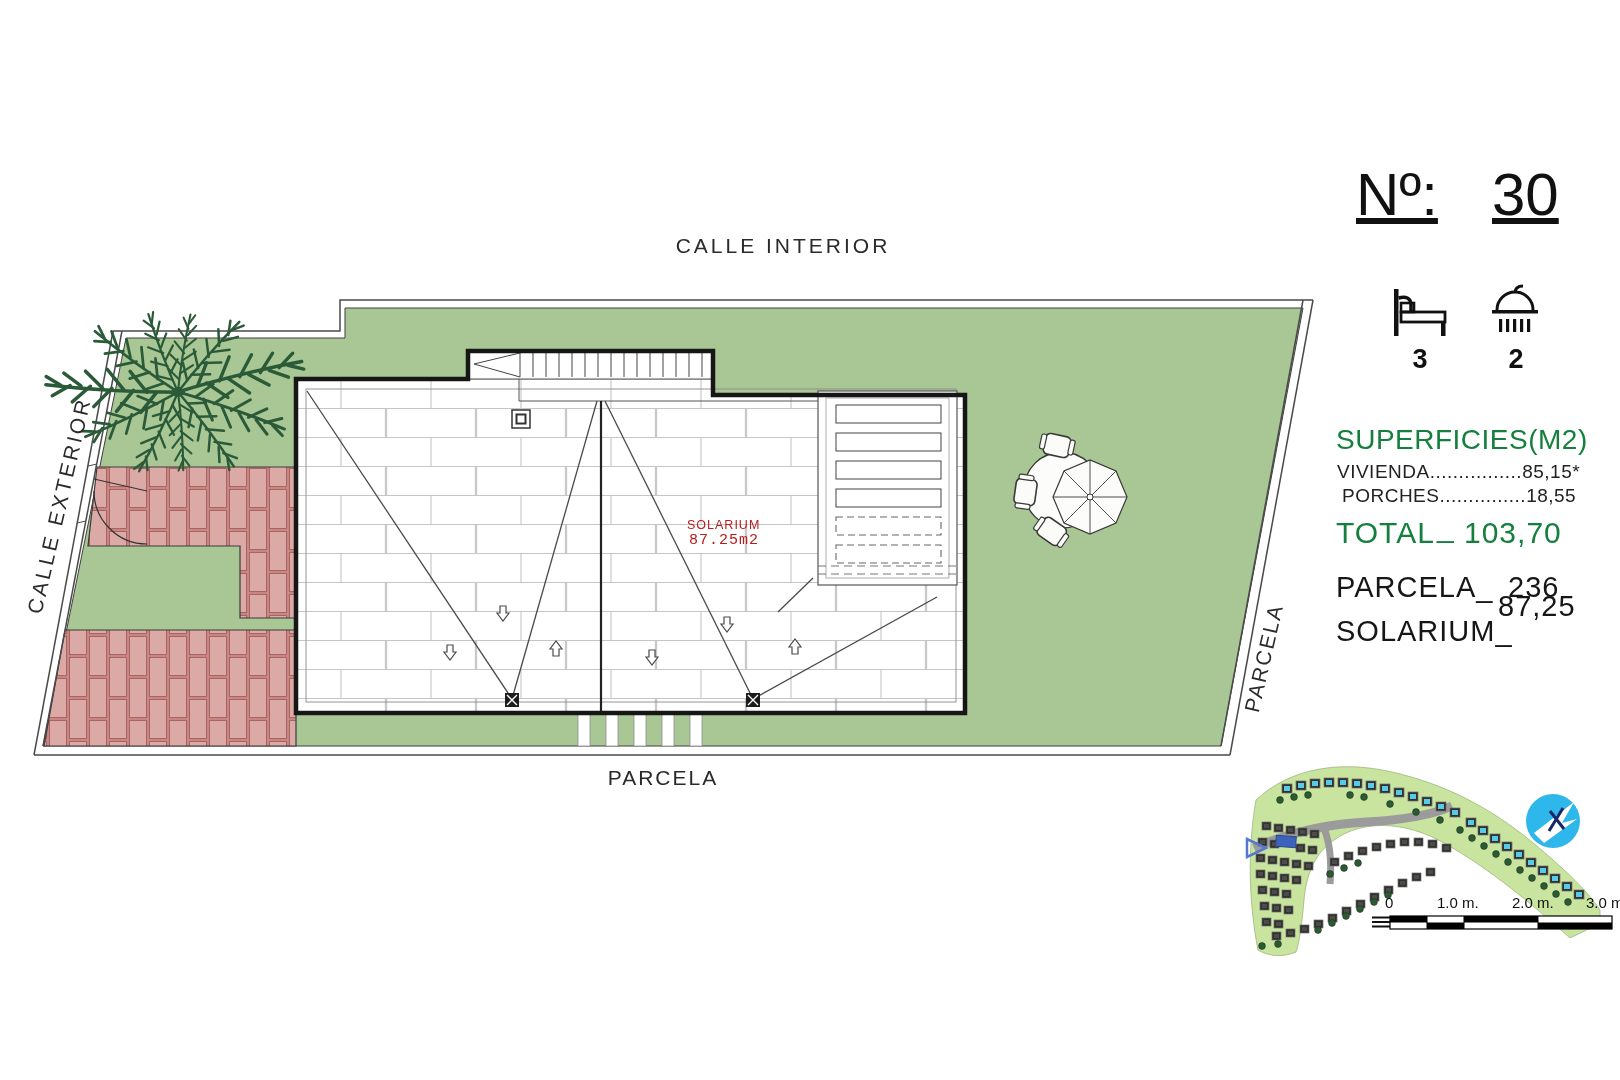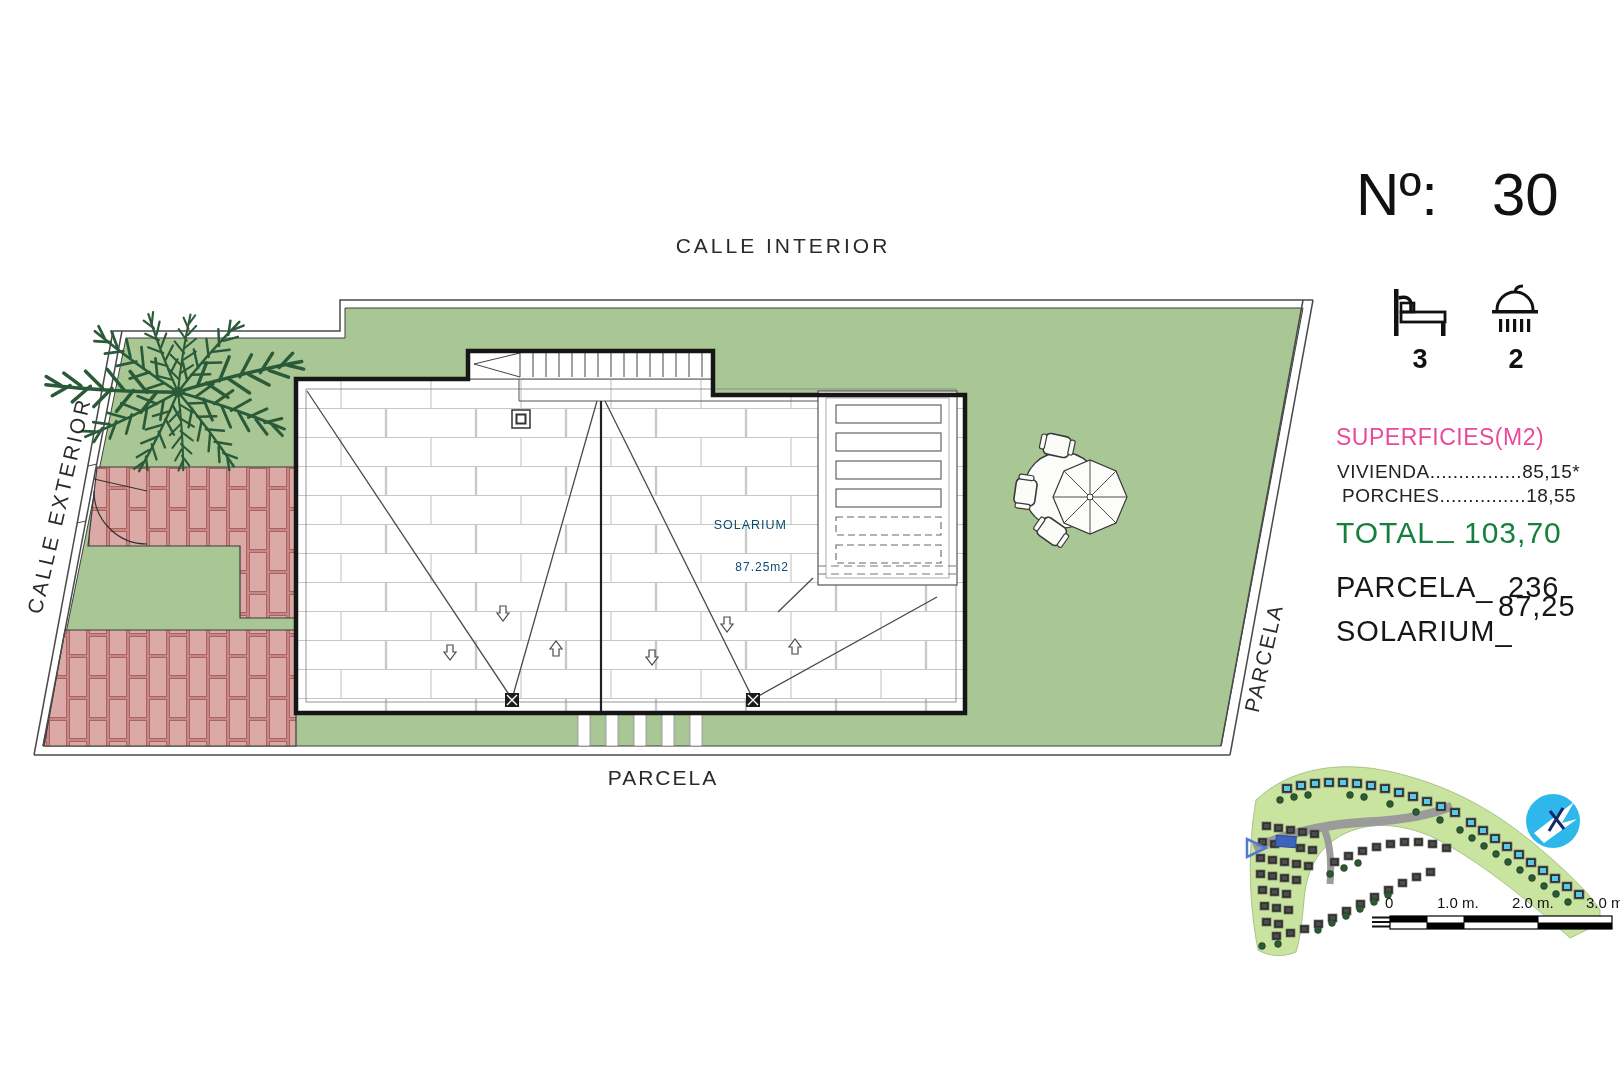--- a/index.html
+++ b/index.html
@@ -2,24 +2,24 @@
 <html><head>
 <meta charset="utf-8">
 <style>
   html,body{margin:0;padding:0;background:#ffffff;}
   #stage{position:relative;width:1620px;height:1080px;background:#fff;overflow:hidden;
          font-family:"Liberation Sans",sans-serif;color:#1d1d1d;}
   #plan-svg{position:absolute;left:0;top:0;}
   .lbl{position:absolute;white-space:nowrap;}
   .street{font-size:21px;letter-spacing:3px;color:#2a2a2a;text-align:center;}
   .rot{transform:rotate(-77deg);}
-  .sol{color:#0c4a6e;text-align:right;letter-spacing:1px;}
-  .panel-big{font-size:60px;color:#111;}
+  .sol{color:#b91c1c;text-align:left;letter-spacing:1px;}
+  .panel-big{font-size:60px;color:#111;text-decoration:underline;}
   .cnt{font-size:27px;font-weight:bold;color:#111;text-align:center;width:44px;}
-  .t-title{font-size:23px;letter-spacing:0.5px;color:#ec4899;}
+  .t-title{font-size:28px;letter-spacing:0.5px;color:#15803d;}
   .t-line{font-size:19px;color:#222;letter-spacing:0.5px;}
   .t-mid{font-size:30px;color:#15803d;letter-spacing:1px;}
   .t-row{font-size:29px;color:#161616;letter-spacing:1px;}
   .sb-lbl{font-size:15px;color:#111;}
 </style>
 </head>
 <body>
 
 <div id="stage">
 
@@ -322,21 +322,21 @@
     <path d="M1427,916 V929 M1464,916 V929 M1538,916 V929" stroke="#000" stroke-width="1"></path>
   </g>
 </svg>
 
 <div class="lbl street" style="left:583px;top:234px;width:400px;">CALLE INTERIOR</div>
 <div class="lbl street rot" style="left:-43px;top:504px;width:200px;">CALLE EXTERIOR</div>
 <div class="lbl street" style="left:563px;top:766px;width:200px;letter-spacing:2px;">PARCELA</div>
 <div class="lbl street rot" style="left:1164px;top:646px;width:200px;letter-spacing:2px;">PARCELA</div>
 
 <div class="lbl sol" style="left:687px;top:518px;width:100px;font-size:12.5px;">SOLARIUM</div>
-<div class="lbl sol" style="left:689px;top:560px;width:100px;font-size:12px;">87.25m2</div>
+<div class="lbl sol" style="left:689px;top:532px;width:100px;font-size:15px;font-family:Liberation Mono, monospace;">87.25m2</div>
 
 <div class="lbl panel-big" style="left:1356px;top:160px;">Nº:</div>
 <div class="lbl panel-big" style="left:1492px;top:160px;">30</div>
 
 <svg class="lbl" style="left:1390px;top:284px;" width="60" height="56" viewBox="0 0 60 56">
   <rect x="4" y="5" width="4.5" height="47" fill="#111"></rect>
   <path d="M8.5,14 Q20,11 21,20 L21,27" stroke="#111" stroke-width="3.5" fill="none"></path>
   <rect x="11" y="19" width="13" height="9" fill="none" stroke="#111" stroke-width="2.6"></rect>
   <rect x="11" y="28" width="44" height="10" fill="none" stroke="#111" stroke-width="2.8"></rect>
   <rect x="51" y="38" width="4.5" height="14" fill="#111"></rect>

